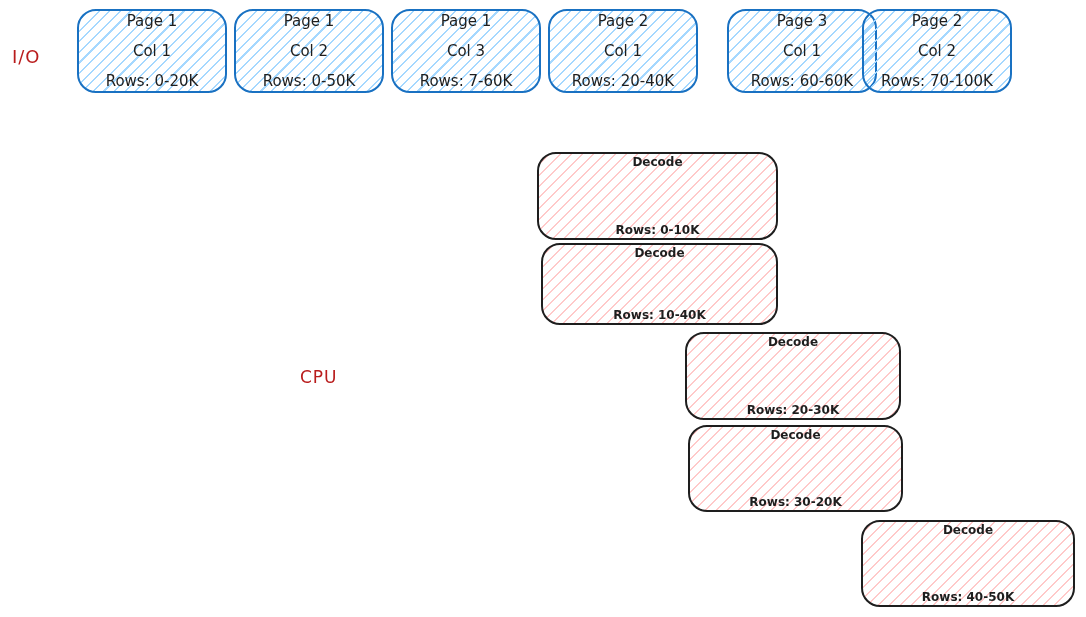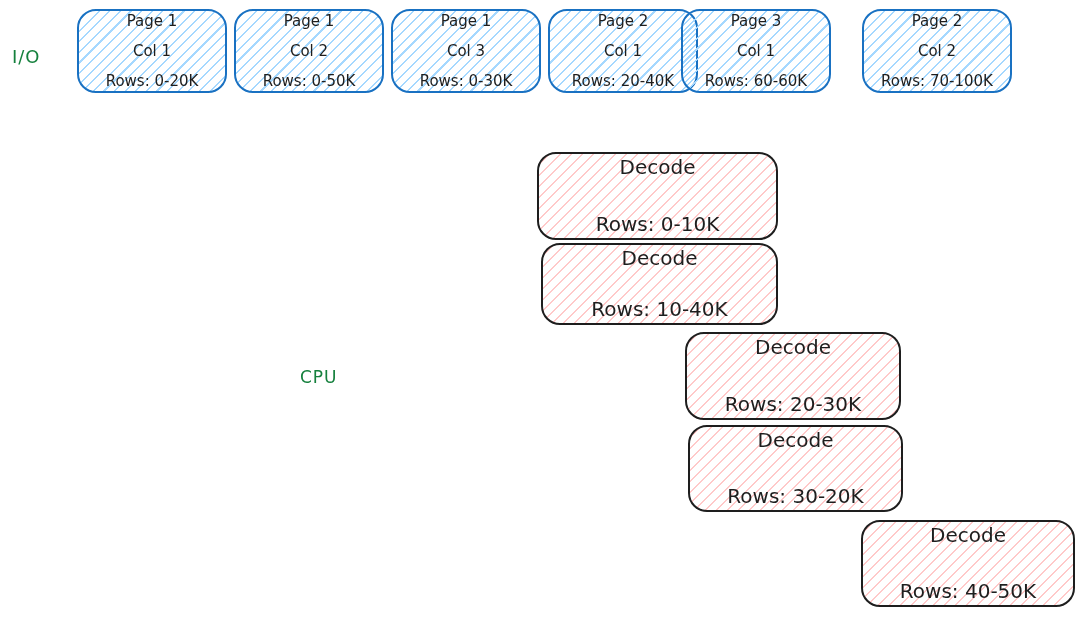--- a/index.html
+++ b/index.html
@@ -11,21 +11,21 @@
   .canvas {
     position: relative;
     width: 1086px;
     height: 617px;
     background: #ffffff;
     overflow: hidden;
     color: #1e1e1e;
   }
   .lane-label {
     position: absolute;
-    color: #15803d;
+    color: #b91c1c;
     font-size: 18px;
     letter-spacing: 1px;
     white-space: nowrap;
     text-align: right;
   }
   #io-label { left: 12px; top: 46px; }
   #cpu-label { left: 300px; top: 367px; font-size: 17px; }
 
   .box {
     position: absolute;
@@ -54,30 +54,31 @@
   }
   .cpu-box {
     border: 2.5px solid #1e1e1e;
     background-image: repeating-linear-gradient(
       135deg,
       rgba(255, 201, 201, 0) 0px,
       rgba(255, 201, 201, 0) 6.5px,
       #ffc9c9 6.5px,
       #ffc9c9 7.8px
     );
-    font-size: 20px;
+    font-size: 12px;
+    font-weight: bold;
   }
   .box .line { white-space: nowrap; }
 
   
   #io-box-0 { left: 77px; }
   #io-box-1 { left: 234px; }
   #io-box-2 { left: 391px; }
   #io-box-3 { left: 548px; }
-  #io-box-4 { left: 681px; }
+  #io-box-4 { left: 727px; }
   #io-box-5 { left: 862px; }
 
   
   #cpu-box-0 { left: 537px; top: 152px; width: 241px; height: 88px; }
   #cpu-box-1 { left: 541px; top: 243px; width: 237px; height: 82px; }
   #cpu-box-2 { left: 685px; top: 332px; width: 216px; height: 88px; }
   #cpu-box-3 { left: 688px; top: 425px; width: 215px; height: 87px; }
   #cpu-box-4 { left: 861px; top: 520px; width: 214px; height: 87px; }
 </style>
 </head>
@@ -94,21 +95,21 @@
     <div class="line">Rows: 0-20K</div>
   </div>
   <div id="io-box-1" class="box io-box">
     <div class="line">Page 1</div>
     <div class="line">Col 2</div>
     <div class="line">Rows: 0-50K</div>
   </div>
   <div id="io-box-2" class="box io-box">
     <div class="line">Page 1</div>
     <div class="line">Col 3</div>
-    <div class="line">Rows: 0-30K</div>
+    <div class="line">Rows: 7-60K</div>
   </div>
   <div id="io-box-3" class="box io-box">
     <div class="line">Page 2</div>
     <div class="line">Col 1</div>
     <div class="line">Rows: 20-40K</div>
   </div>
   <div id="io-box-4" class="box io-box">
     <div class="line">Page 3</div>
     <div class="line">Col 1</div>
     <div class="line">Rows: 60-60K</div>

